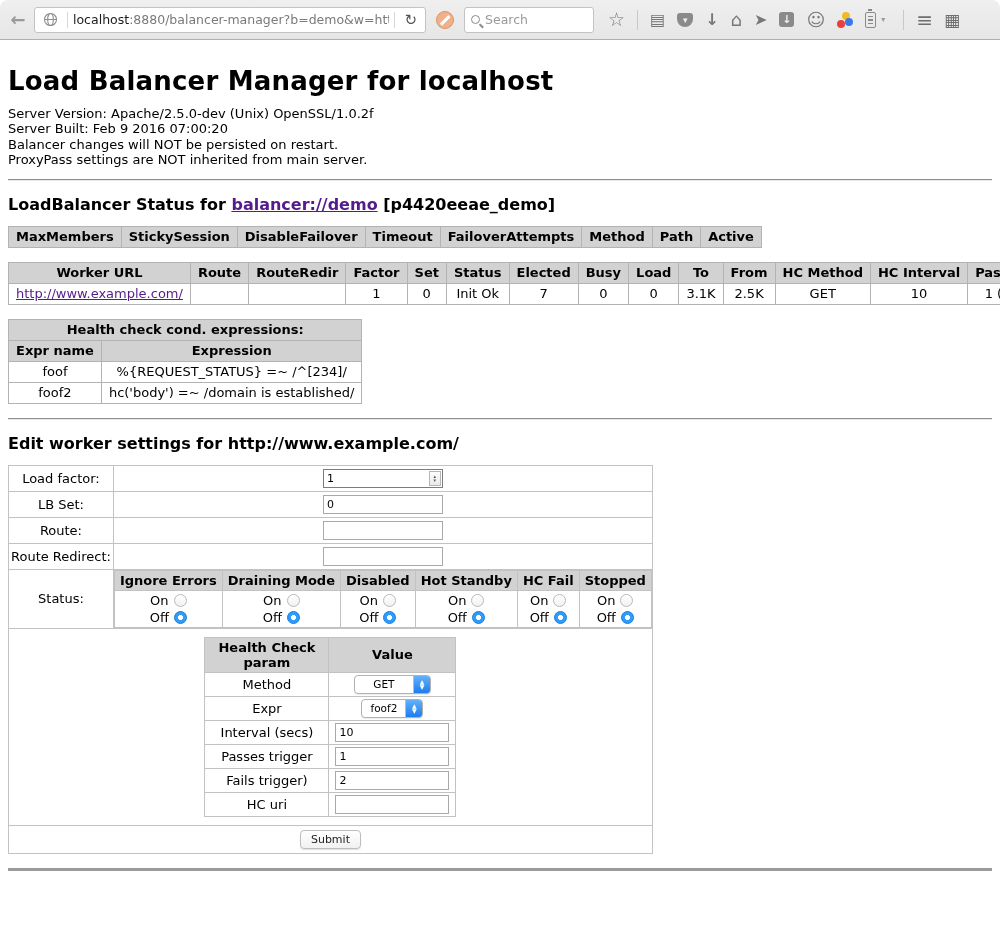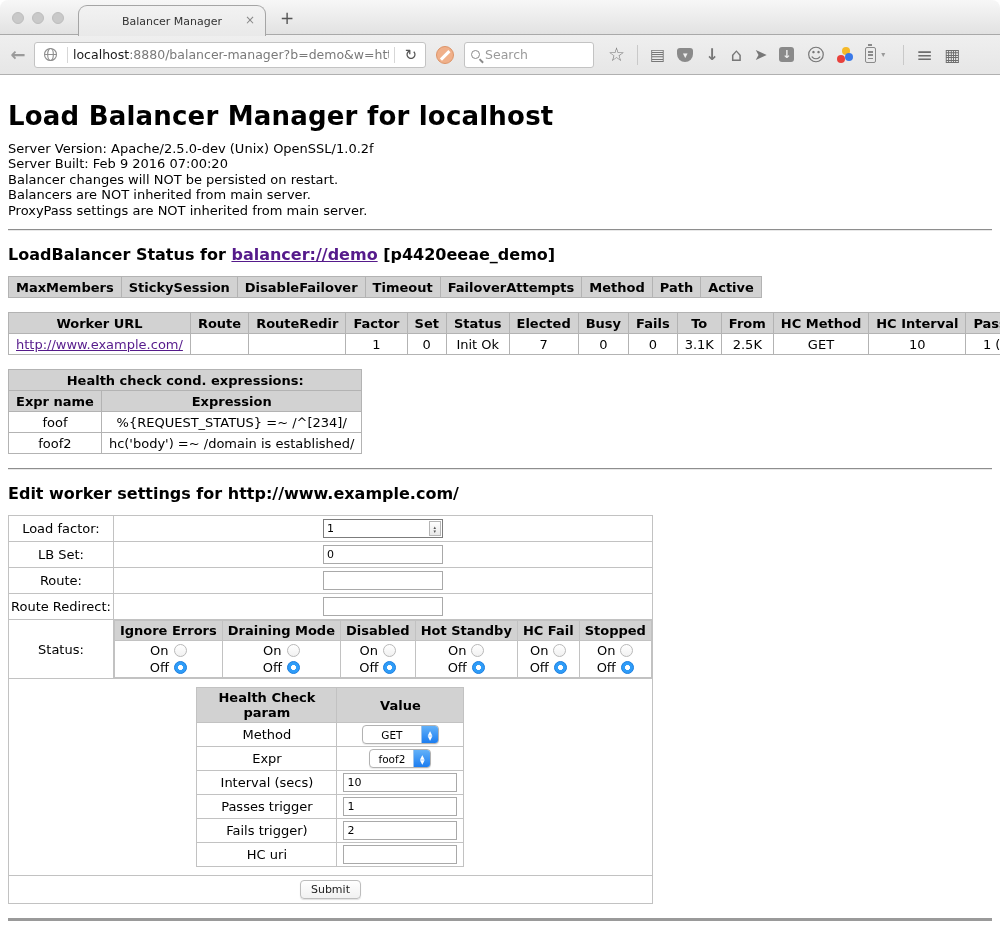--- a/index.html
+++ b/index.html
@@ -102,50 +102,38 @@
   table.status-tbl { border-collapse:collapse; width:100%; }
   table.status-tbl th, table.status-tbl td { border:1px solid #c2c2c2; font-size:13px; text-align:center; }
   table.status-tbl th { background:#d2d2d2; padding:2px 5px; white-space:nowrap; }
   .radio-line { display:flex; align-items:center; justify-content:center; gap:5px; line-height:17px; }
   input.mac-radio { -webkit-appearance:none; -moz-appearance:none; appearance:none; width:13px; height:13px; margin:0; border-radius:50%; border:1px solid #b9b9b9; background:linear-gradient(#fff,#f1f1f1); }
   input.mac-radio:checked { border:1px solid #1d7fe0; background:radial-gradient(circle, #fff 0 2.2px, #2e9cf8 2.8px); }
 
   table.hc-tbl { border-collapse:collapse; border:1px solid #9a9a9a; margin:4px auto; }
   table.hc-tbl th, table.hc-tbl td { border:1px solid #c2c2c2; font-size:13px; text-align:center; padding:2px 6px; }
   table.hc-tbl th { background:#d2d2d2; }
-  .hc-param { width:140px; }
+  .hc-param { width:124px; }
   .hc-value { width:127px; }
   .hc-tbl .txt { width:114px; text-align:left; }
 
   .mac-select { display:inline-flex; height:19px; border:1px solid #b2b2b2; border-radius:4px; background:#fff; overflow:hidden; box-shadow:0 1px 1px rgba(0,0,0,.08); vertical-align:middle; }
   .mac-select .sel-label { font-size:10.5px; display:flex; align-items:center; justify-content:center; padding:0 8px; }
   .mac-select .sel-arrows { width:17px; background:linear-gradient(#62b1f9,#1c7df0); color:#fff; display:flex; flex-direction:column; align-items:center; justify-content:center; font-size:6px; line-height:5px; border-left:1px solid #9cc4ef; }
   .sel-wide .sel-label { min-width:58px; }
   .sel-narrow .sel-label { min-width:34px; }
 
   .mac-btn { border:1px solid #bdbdbd; border-radius:4px; background:linear-gradient(#ffffff,#f1f1f1); font-size:11px; font-family:"DejaVu Sans",sans-serif; padding:2px 10px; box-shadow:0 1px 1px rgba(0,0,0,.12); color:#222; }
   td.submit-cell { text-align:center; padding:4px 8px; }
 </style>
 </head>
 <body>
 
 <div class="window">
 
-  <div class="tabbar">
-    <div class="traffic">
-      <span class="light"></span>
-      <span class="light"></span>
-      <span class="light"></span>
-    </div>
-    <div class="tab">
-      <span>Balancer Manager</span>
-      <span class="close">×</span>
-    </div>
-    <div class="newtab">+</div>
-  </div>
 
   <div class="toolbar">
     <span class="back">←</span>
     <div class="urlbar">
       <span class="globe">
         <svg width="15" height="15" viewBox="0 0 16 16">
             <g fill="none" stroke="#8f8f8f" stroke-width="1.2">
               <circle cx="8" cy="8" r="6.4"></circle>
               <ellipse cx="8" cy="8" rx="3" ry="6.4"></ellipse>
               <line x1="1.6" y1="8" x2="14.4" y2="8"></line>
@@ -186,21 +174,20 @@
   </div>
 
   <div class="page">
 
     <h1 class="pgtitle">Load Balancer Manager for localhost</h1>
 
     <div>
       <div class="info-line">Server Version: Apache/2.5.0-dev (Unix) OpenSSL/1.0.2f</div>
       <div class="info-line">Server Built: Feb 9 2016 07:00:20</div>
       <div class="info-line">Balancer changes will NOT be persisted on restart.</div>
-      <div class="info-line">Balancers are NOT inherited from main server.</div>
       <div class="info-line">ProxyPass settings are NOT inherited from main server.</div>
     </div>
 
     <hr class="rule">
 
     <h3 class="sect"><span>LoadBalancer Status for </span><a href="#">balancer://demo</a><span> [p4420eeae_demo]</span></h3>
 
     <table class="dt" style="width:615px">
       <tbody>
           <tr>
@@ -220,21 +207,21 @@
       <tbody>
           <tr>
         <th style="width:160px">Worker URL</th>
         <th>Route</th>
         <th>RouteRedir</th>
         <th>Factor</th>
         <th>Set</th>
         <th>Status</th>
         <th>Elected</th>
         <th>Busy</th>
-        <th>Fails</th>
+        <th>Load</th>
         <th>To</th>
         <th>From</th>
         <th>HC Method</th>
         <th>HC Interval</th>
         <th>Passes</th>
 
       </tr>
       <tr>
         <td class="cl"><a href="#" class="wlink">http://www.example.com/</a></td>
         <td></td>

